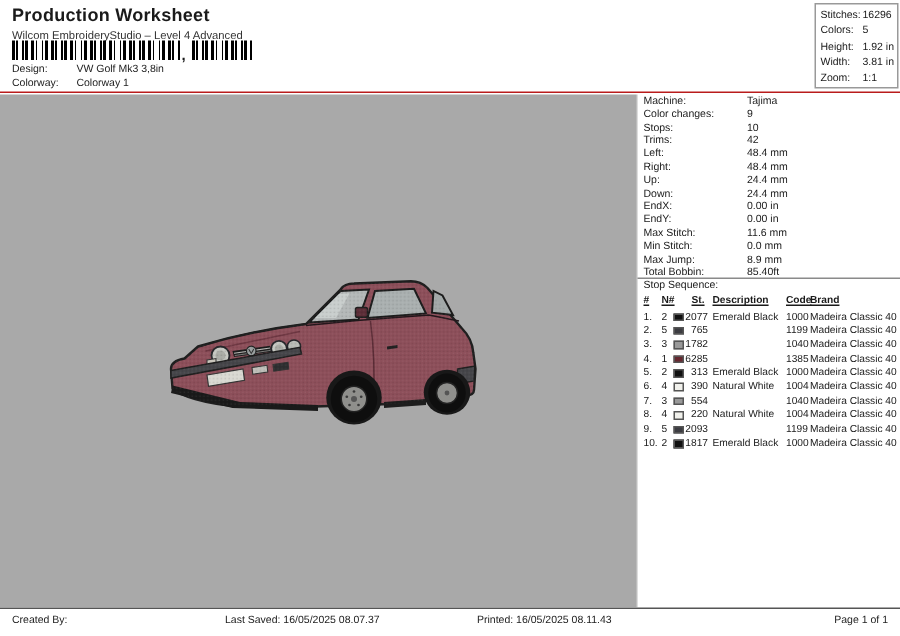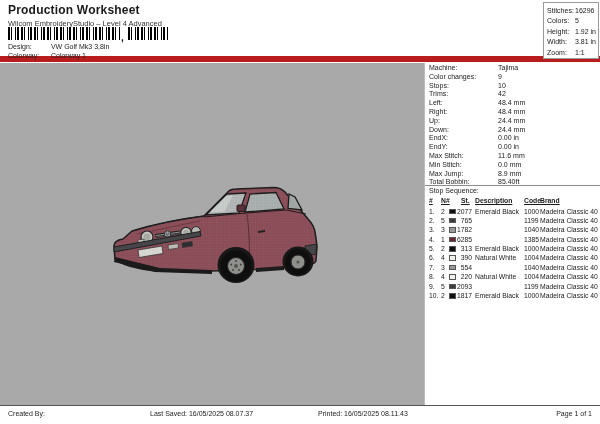--- a/index.html
+++ b/index.html
@@ -2,21 +2,21 @@
 <html><head>
 <meta charset="utf-8">
 <style>
   * { margin:0; padding:0; box-sizing:border-box; }
   body { background:#888; }
   .page { position:relative; width:600px; height:424px; background:#fff;
           font-family:"Liberation Sans", sans-serif; color:#1a1a1a; overflow:hidden; }
 
   
   .header { position:absolute; left:0; top:0; width:600px; height:62px; background:#fff;
-            border-bottom:6px solid #b91c1c; }
+            border-bottom:1px solid #b91c1c; }
   .title { position:absolute; left:8px; top:3px; font-size:12px; font-weight:bold; letter-spacing:.2px; }
   .subtitle { position:absolute; left:8px; top:19px; font-size:7.5px; color:#333; }
   .barcode { position:absolute; left:8px; top:27px; height:13px; display:flex; align-items:flex-end; }
   .bars { height:13px;
     background:repeating-linear-gradient(90deg,#000 0 2px,#fff 2px 3px,#000 3px 4px,#fff 4px 7px,#000 7px 8px,#fff 8px 9px,#000 9px 11px,#fff 11px 13px); }
   .bars.b1 { width:112px; }
   .bars.b2 { width:40px; margin-left:4px; }
   .bc-comma { font-size:10px; font-weight:bold; line-height:4px; margin-left:1px; }
   .meta-row { position:absolute; left:8px; font-size:7px; color:#222; }
   .meta-row .lbl { display:inline-block; width:41px; }

